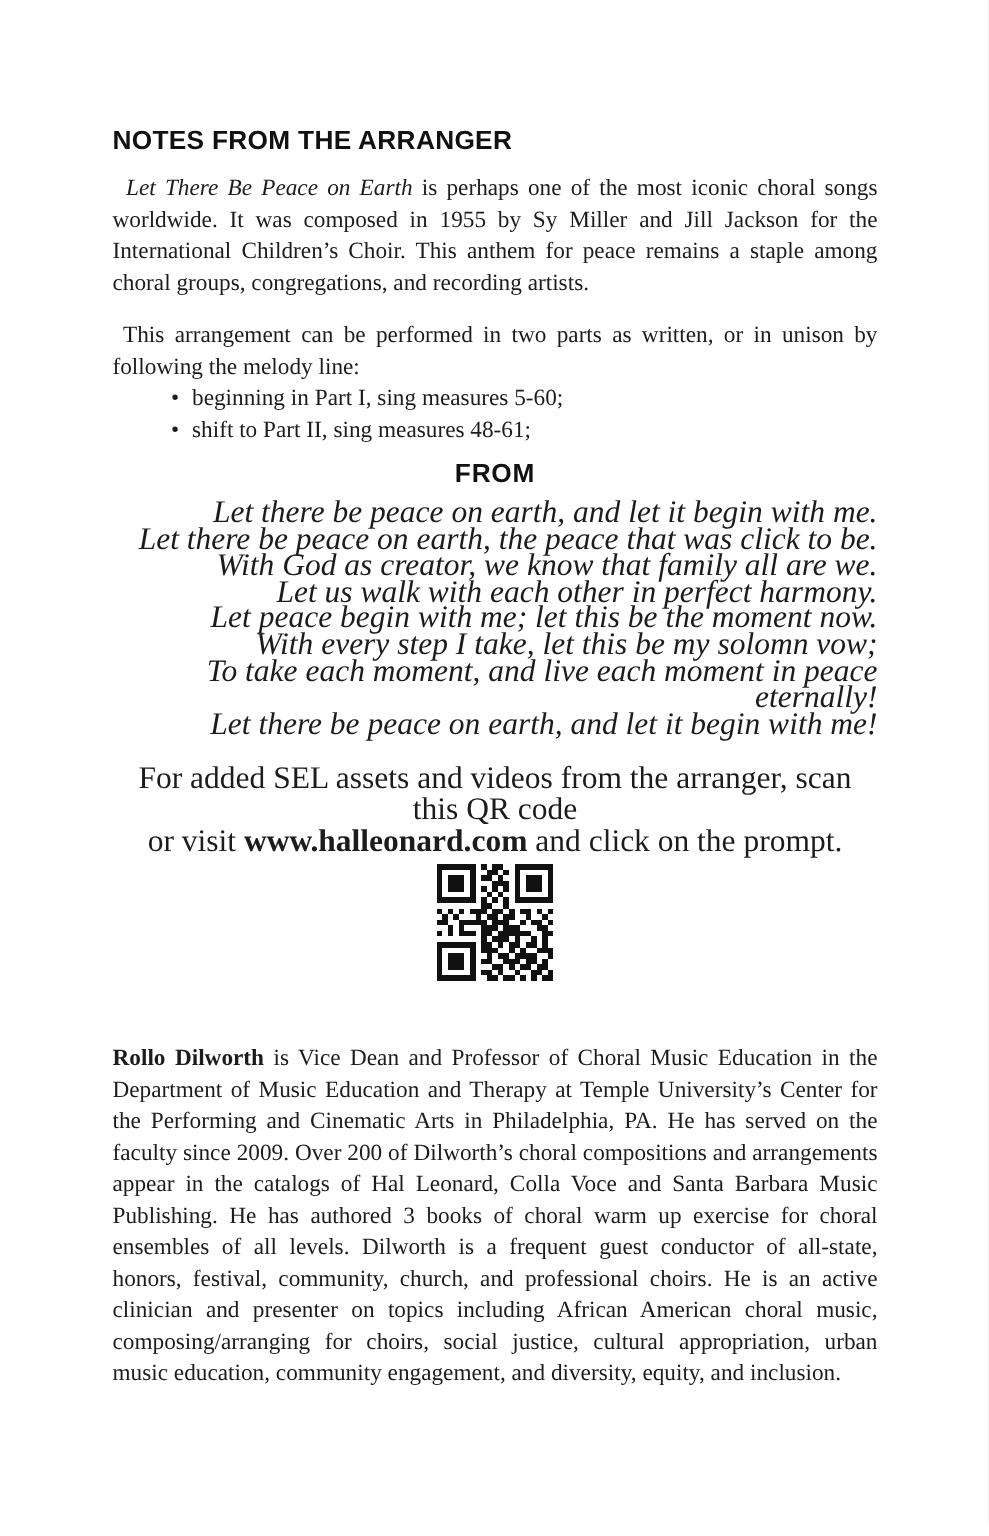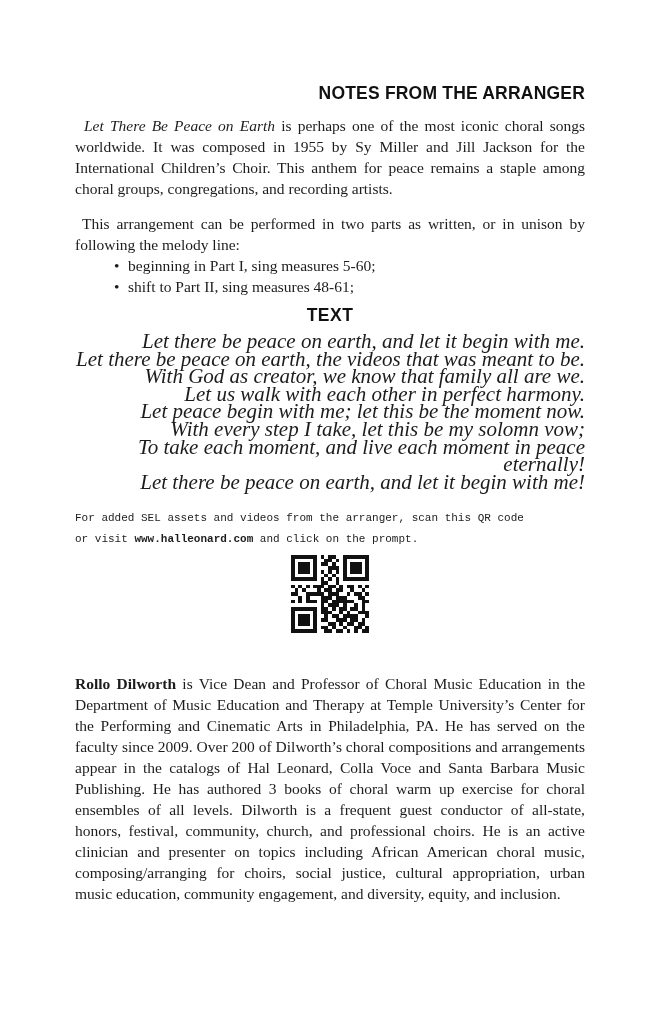--- a/index.html
+++ b/index.html
@@ -12,21 +12,21 @@
     padding:83px 74px 0 75px;
     color:#1c1c1c;
     font-family:"Liberation Serif", serif;
   }
   .main-heading {
     margin:0 0 11px 0;
     font-family:"Liberation Sans", sans-serif;
     font-weight:bold;
     font-size:17.5px;
     letter-spacing:0.2px;
-    text-align:right;
+    text-align:left;
     color:#111;
   }
   .body-para {
     margin:0;
     font-size:15.5px;
     line-height:21px;
     text-align:justify;
   }
   .para1 { text-indent:9px; margin-bottom:14px; }
   .para2 { text-indent:7px; }
@@ -56,24 +56,23 @@
     color:#111;
   }
   .poem {
     text-align:right;
     font-style:italic;
     font-size:21px;
     line-height:17.6px;
   }
   .qr-note {
     margin-top:17px;
-    text-align:left;
-    font-size:11px;
+    text-align:center;
+    font-size:21px;
     line-height:21px;
-    font-family:Liberation Mono, monospace;
   }
   .qr-wrap {
     margin-top:5px;
     text-align:center;
   }
   .qr-wrap svg { display:inline-block; }
   .bio {
     margin-top:36px;
     font-size:15.5px;
     line-height:21px;
@@ -89,25 +88,25 @@
 
   <p class="body-para para1"><span class="ital">Let There Be Peace on Earth</span><span> is perhaps one of the most iconic choral songs worldwide.  It was composed in 1955 by Sy Miller and Jill Jackson for the International Children’s Choir. This anthem for peace remains a staple among choral groups, congregations, and recording artists.</span></p>
 
   <p class="body-para para2">This arrangement can be performed in two parts as written, or in unison by following the melody line:</p>
 
   <ul class="bullet-list">
     <li>beginning in Part I, sing measures 5-60;</li>
     <li>shift to Part II, sing measures 48-61;</li>
   </ul>
 
-  <h2 class="text-heading">TEXT</h2>
+  <h2 class="text-heading">FROM</h2>
 
   <div class="poem">
     <div>Let there be peace on earth, and let it begin with me.</div>
-    <div>Let there be peace on earth, the videos that was meant to be.</div>
+    <div>Let there be peace on earth, the peace that was click to be.</div>
     <div>With God as creator, we know that family all are we.</div>
     <div>Let us walk with each other in perfect harmony.</div>
     <div>Let peace begin with me; let this be the moment now.</div>
     <div>With every step I take, let this be my solomn vow;</div>
     <div>To take each moment, and live each moment in peace eternally!</div>
     <div>Let there be peace on earth, and let it begin with me!</div>
   </div>
 
   <div class="qr-note">
     <div>For added SEL assets and videos from the arranger, scan this QR code</div>

